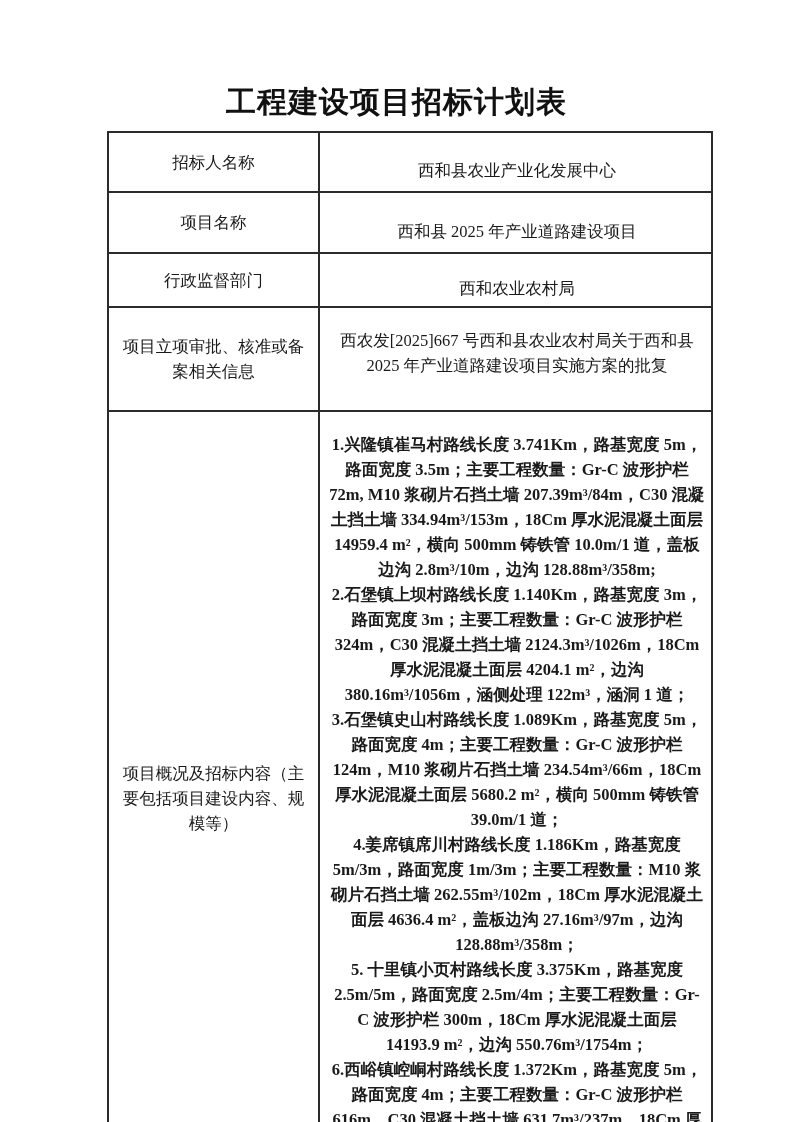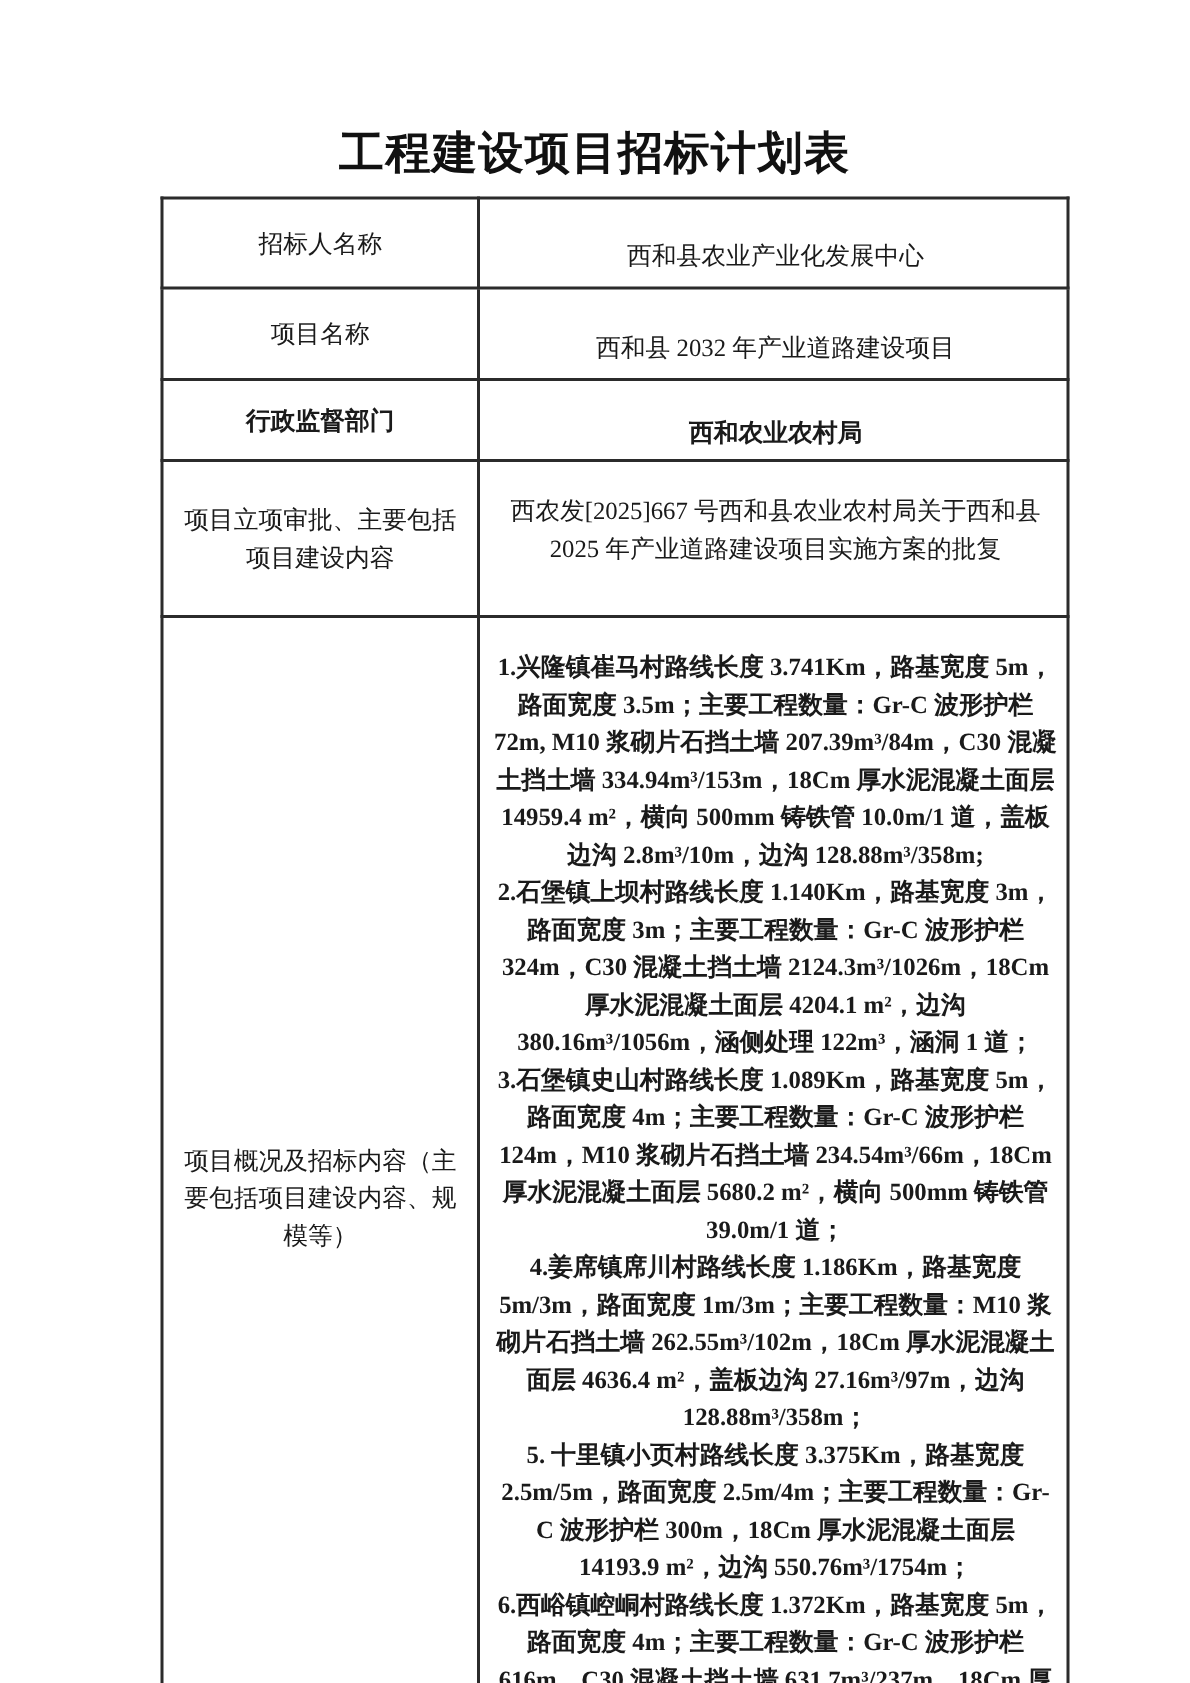--- a/index.html
+++ b/index.html
@@ -69,50 +69,50 @@
     line-height: 25px;
     padding-top: 4px;
     font-weight: bold;
   }
   .cell-value.v-paragraphs p {
     margin: 0;
     word-break: break-word;
   }
   tr.row-1 td { height: 36px; }
   tr.row-2 td { height: 37px; }
-  tr.row-3 td { height: 30px; font-weight: bold; }
+  tr.row-3 td { height: 30px; }
   tr.row-4 td { height: 80px; }
   tr.row-5 td { height: 684px; }
 </style>
 </head>
 <body>
 
 <div class="page">
 
   <h1 class="page-title">工程建设项目招标计划表</h1>
 
   <table class="bid-table">
     <tbody>
       <tr class="row-1">
         <td class="cell-label">招标人名称</td>
         <td class="cell-value v-center">西和县农业产业化发展中心</td>
       </tr>
 
       <tr class="row-2">
         <td class="cell-label">项目名称</td>
-        <td class="cell-value v-center">西和县 2032 年产业道路建设项目</td>
+        <td class="cell-value v-center">西和县 2025 年产业道路建设项目</td>
       </tr>
 
       <tr class="row-3">
         <td class="cell-label">行政监督部门</td>
         <td class="cell-value v-center">西和农业农村局</td>
       </tr>
 
       <tr class="row-4">
-        <td class="cell-label">项目立项审批、主要包括项目建设内容</td>
+        <td class="cell-label">项目立项审批、核准或备案相关信息</td>
         <td class="cell-value v-left">西农发[2025]667 号西和县农业农村局关于西和县 2025 年产业道路建设项目实施方案的批复</td>
       </tr>
 
       <tr class="row-5">
         <td class="cell-label">项目概况及招标内容（主要包括项目建设内容、规模等）</td>
         <td class="cell-value v-paragraphs">
           <p>1.兴隆镇崔马村路线长度 3.741Km，路基宽度 5m，路面宽度 3.5m；主要工程数量：Gr-C 波形护栏 72m, M10 浆砌片石挡土墙 207.39m³/84m，C30 混凝土挡土墙 334.94m³/153m，18Cm 厚水泥混凝土面层 14959.4 m²，横向 500mm 铸铁管 10.0m/1 道，盖板边沟 2.8m³/10m，边沟 128.88m³/358m;</p>
           <p>2.石堡镇上坝村路线长度 1.140Km，路基宽度 3m，路面宽度 3m；主要工程数量：Gr-C 波形护栏 324m，C30 混凝土挡土墙 2124.3m³/1026m，18Cm 厚水泥混凝土面层 4204.1 m²，边沟 380.16m³/1056m，涵侧处理 122m³，涵洞 1 道；</p>
           <p>3.石堡镇史山村路线长度 1.089Km，路基宽度 5m，路面宽度 4m；主要工程数量：Gr-C 波形护栏 124m，M10 浆砌片石挡土墙 234.54m³/66m，18Cm 厚水泥混凝土面层 5680.2 m²，横向 500mm 铸铁管 39.0m/1 道；</p>
           <p>4.姜席镇席川村路线长度 1.186Km，路基宽度 5m/3m，路面宽度 1m/3m；主要工程数量：M10 浆砌片石挡土墙 262.55m³/102m，18Cm 厚水泥混凝土面层 4636.4 m²，盖板边沟 27.16m³/97m，边沟 128.88m³/358m；</p>

